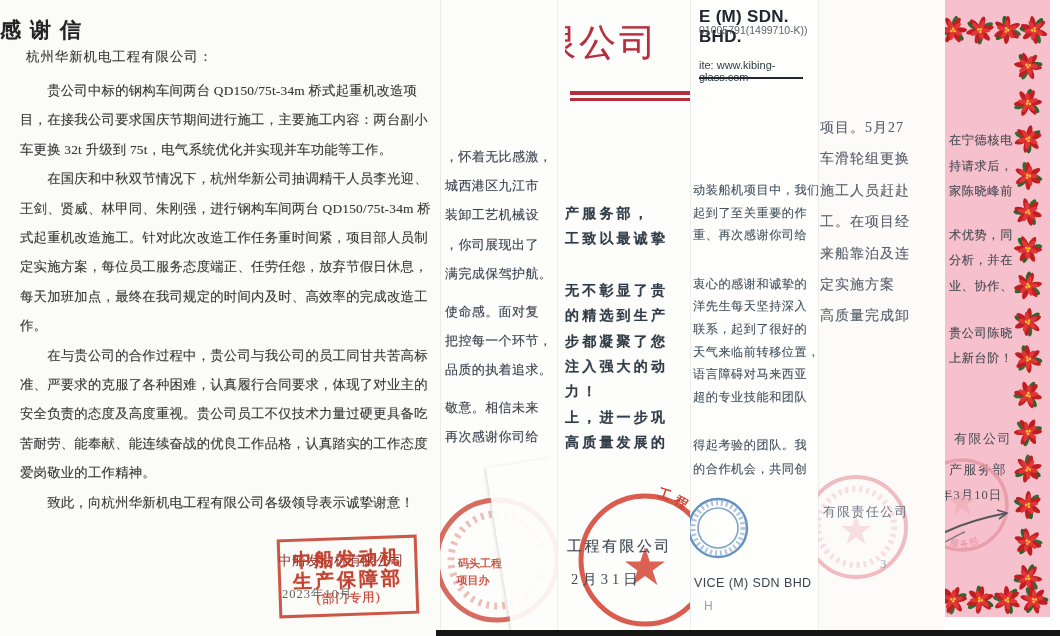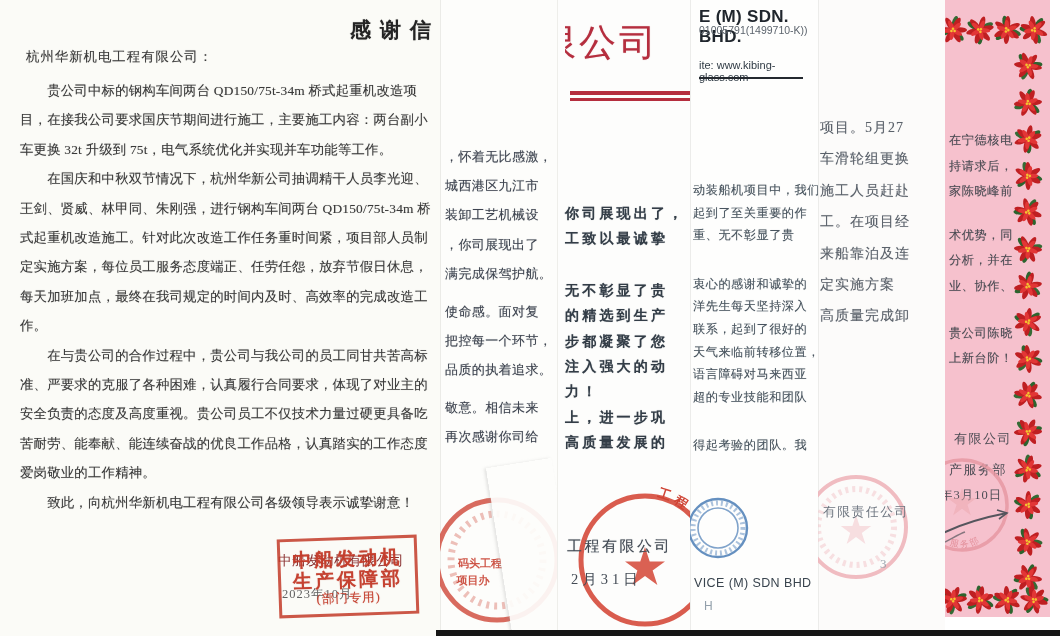--- a/index.html
+++ b/index.html
@@ -9,21 +9,21 @@
   .p1{left:0;width:440px;background:#fbfbf7;border-right:1px solid #e6e4de;}
   .p2{left:440px;width:117px;background:#fdfdfb;box-shadow:inset 1px 0 0 #ebebe7;}
   .p3{left:557px;width:133px;background:#fdfdfc;box-shadow:inset 1px 0 0 #eeeeea;}
   .p4{left:690px;width:130px;background:#fefefd;box-shadow:inset 1px 0 0 #ececea;}
   .p5{left:818px;width:127px;background:#fcfbfa;box-shadow:inset 1px 0 0 #ececea;}
   .p6{left:945px;width:134px;background:#ffffff;}
   .p6-paper{position:absolute;left:0;top:0;width:105px;height:617px;background:#f6c1cd;}
   .ln{white-space:nowrap;}
 
   
-  .p1 .title{position:absolute;left:0;top:16px;width:440px;margin:0;text-align:right;
+  .p1 .title{position:absolute;left:0;top:16px;width:440px;margin:0;text-align:left;
     font-size:21px;font-weight:700;letter-spacing:9px;color:#242424;text-shadow:0 0 1px rgba(40,40,40,.35);}
   .p1 .addressee{position:absolute;left:26px;top:48px;font-size:13.4px;color:#3c3c3c;
     letter-spacing:1px;text-shadow:0 0 .8px rgba(60,60,60,.4);}
   .p1 .body{position:absolute;left:20px;top:76px;width:418px;font-size:13.4px;line-height:29.4px;
     color:#3a3a3a;letter-spacing:.2px;text-shadow:0 0 .8px rgba(60,60,60,.38);}
   .p1 .signer{position:absolute;left:278px;top:552px;font-size:13.5px;color:#7f1d1d;letter-spacing:.5px;}
   .p1 .sign-date{position:absolute;left:282px;top:586px;font-size:12.5px;color:#585858;letter-spacing:1px;}
   .stamp-rect{position:absolute;left:278px;top:537px;width:134px;height:73px;
     border:3px solid rgba(194,58,40,.85);transform:rotate(-2deg);background:rgba(255,250,248,.06);
     display:flex;flex-direction:column;align-items:center;justify-content:center;
@@ -179,21 +179,21 @@
     <div class="wedge"></div>
   </section>
 
   <section class="panel p3">
     <div class="header-clip">
       <span>限公司</span>
     </div>
     <div class="rule r1"></div>
     <div class="rule r2"></div>
     <div class="lines">
-        <div class="ln">你司展现出了，</div>
+        <div class="ln">产服务部，</div>
         <div class="ln">工致以最诚挚</div>
         <div class="ln">无不彰显了贵</div>
         <div class="ln">的精选到生产</div>
         <div class="ln">步都凝聚了您</div>
         <div class="ln">注入强大的动</div>
         <div class="ln">力！</div>
         <div class="ln">上，进一步巩</div>
         <div class="ln">高质量发展的</div>
       </div>
     <svg class="stamp3" viewBox="0 0 160 160">
@@ -209,28 +209,29 @@
   </section>
 
   <section class="panel p4">
     <div class="h1">E (M) SDN. BHD.</div>
     <div class="h2">01005791(1499710-K))</div>
     <div class="site">ite: www.kibing-glass.com</div>
     <div class="site-rule"></div>
     <div class="lines">
         <div class="ln">动装船机项目中，我们</div>
         <div class="ln">起到了至关重要的作</div>
-        <div class="ln">重、无不彰显了贵</div>
+        <div class="ln">重、再次感谢你司给</div>
         <div class="ln">衷心的感谢和诚挚的</div>
         <div class="ln">洋先生每天坚持深入</div>
         <div class="ln">联系，起到了很好的</div>
         <div class="ln">天气来临前转移位置，</div>
         <div class="ln">语言障碍对马来西亚</div>
         <div class="ln">超的专业技能和团队</div>
         <div class="ln">得起考验的团队。我</div>
+        <div class="ln">的合作机会，共同创</div>
       </div>
     <svg class="stamp4" viewBox="0 0 76 76">
       <circle cx="38" cy="38" r="29" fill="none" stroke="#4a7cb5" stroke-width="2.4" opacity=".85"></circle>
       <circle cx="38" cy="38" r="20" fill="none" stroke="#4a7cb5" stroke-width="1.6" opacity=".7"></circle>
       <circle cx="38" cy="38" r="25" fill="none" stroke="#4a7cb5" stroke-width="5" opacity=".45" stroke-dasharray="2 3"></circle>
     </svg>
     <div class="signer">VICE (M) SDN BHD</div>
     <div class="hfrag">H</div>
   </section>
 

